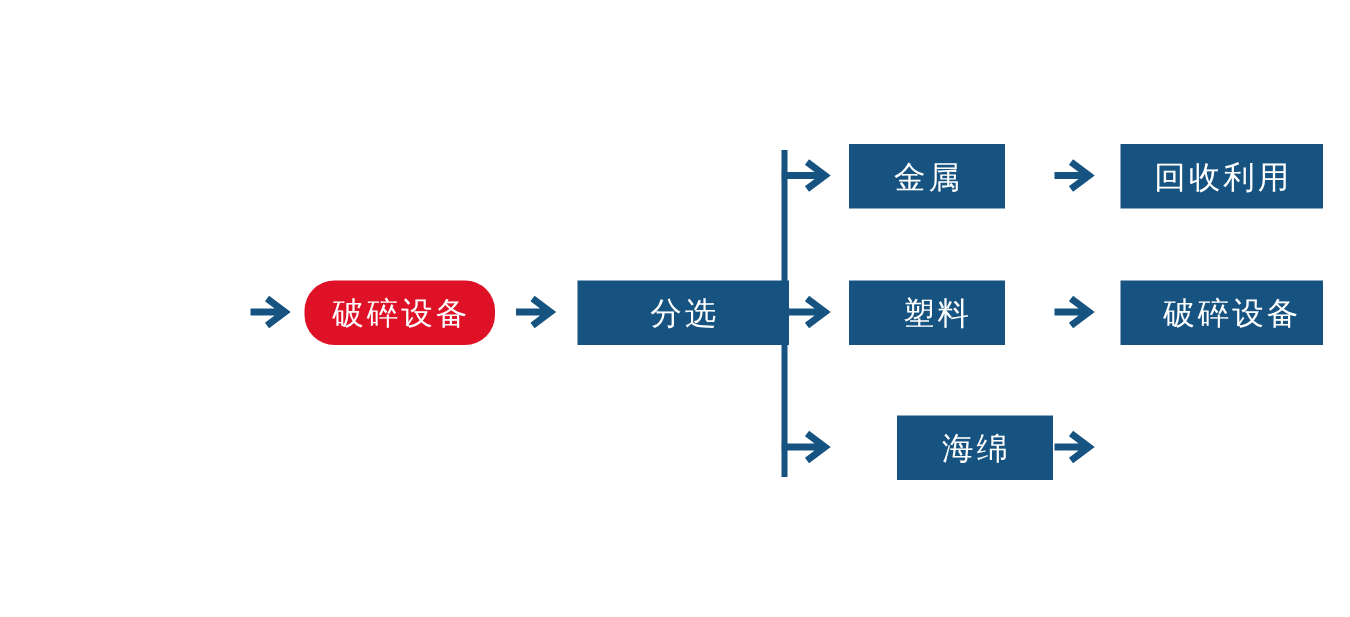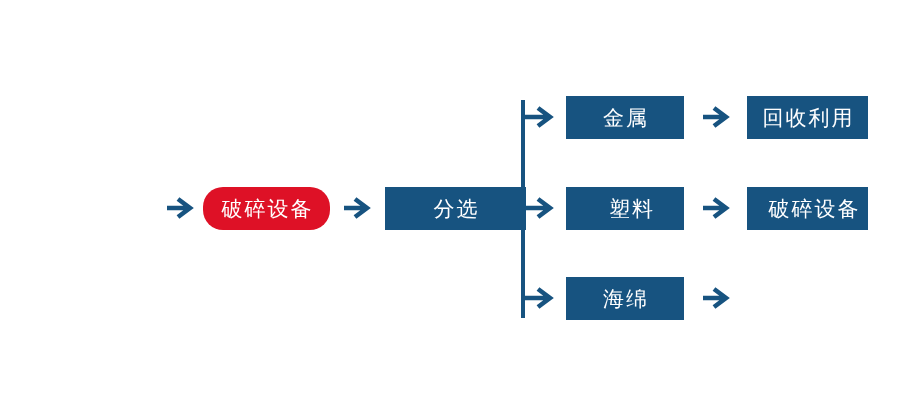--- a/index.html
+++ b/index.html
@@ -36,25 +36,25 @@
   }
   .blue{background:var(--box-blue);}
   .red{background:var(--box-red);}
 
   
   .n-start{left:35px;  top:187px; width:122px;}
   .n-crush{left:203px; top:187px; width:127px;border-radius:20px;}
   .n-sort {left:385px; top:187px; width:141px;}
 
   
-  .b-src{left:566px; width:118px;}
-  .b-res{left:747px; width:121px;}
+  .b-src{left:566px; width:104px;}
+  .b-res{left:747px; width:135px;}
   .row-1{top:96px;}
   .row-2{top:187px;padding-left:12px;}
-  .row-3{top:277px;}
+  .row-3{top:277px;margin-left:32px;}
 
   
   .arrow{
     position:absolute;
     color:var(--arrow-blue);
   }
   .a-main-1{left:165px; top:196px;}
   .a-main-2{left:342px; top:196px;}
   .a-branch-1{left:701px; top:105px;}
   .a-branch-2{left:701px; top:196px;}

